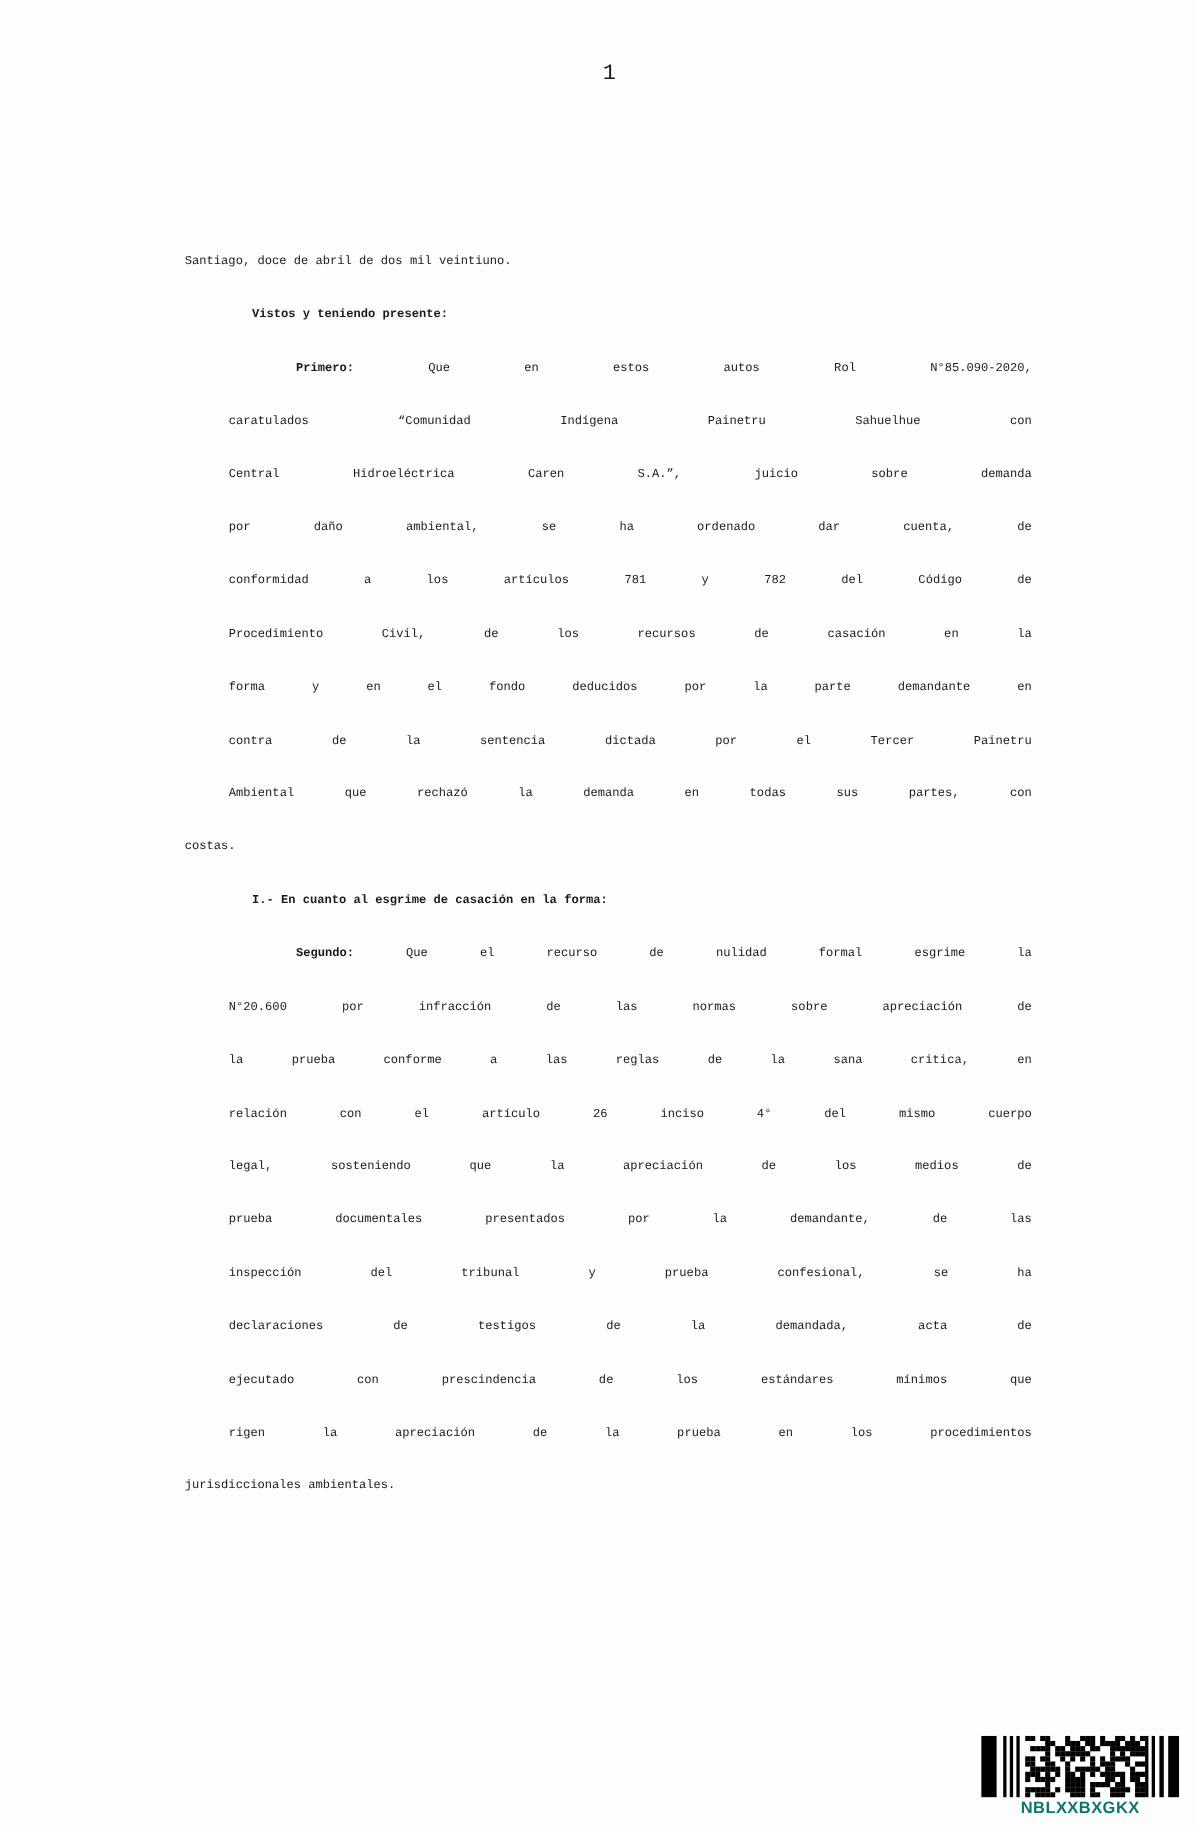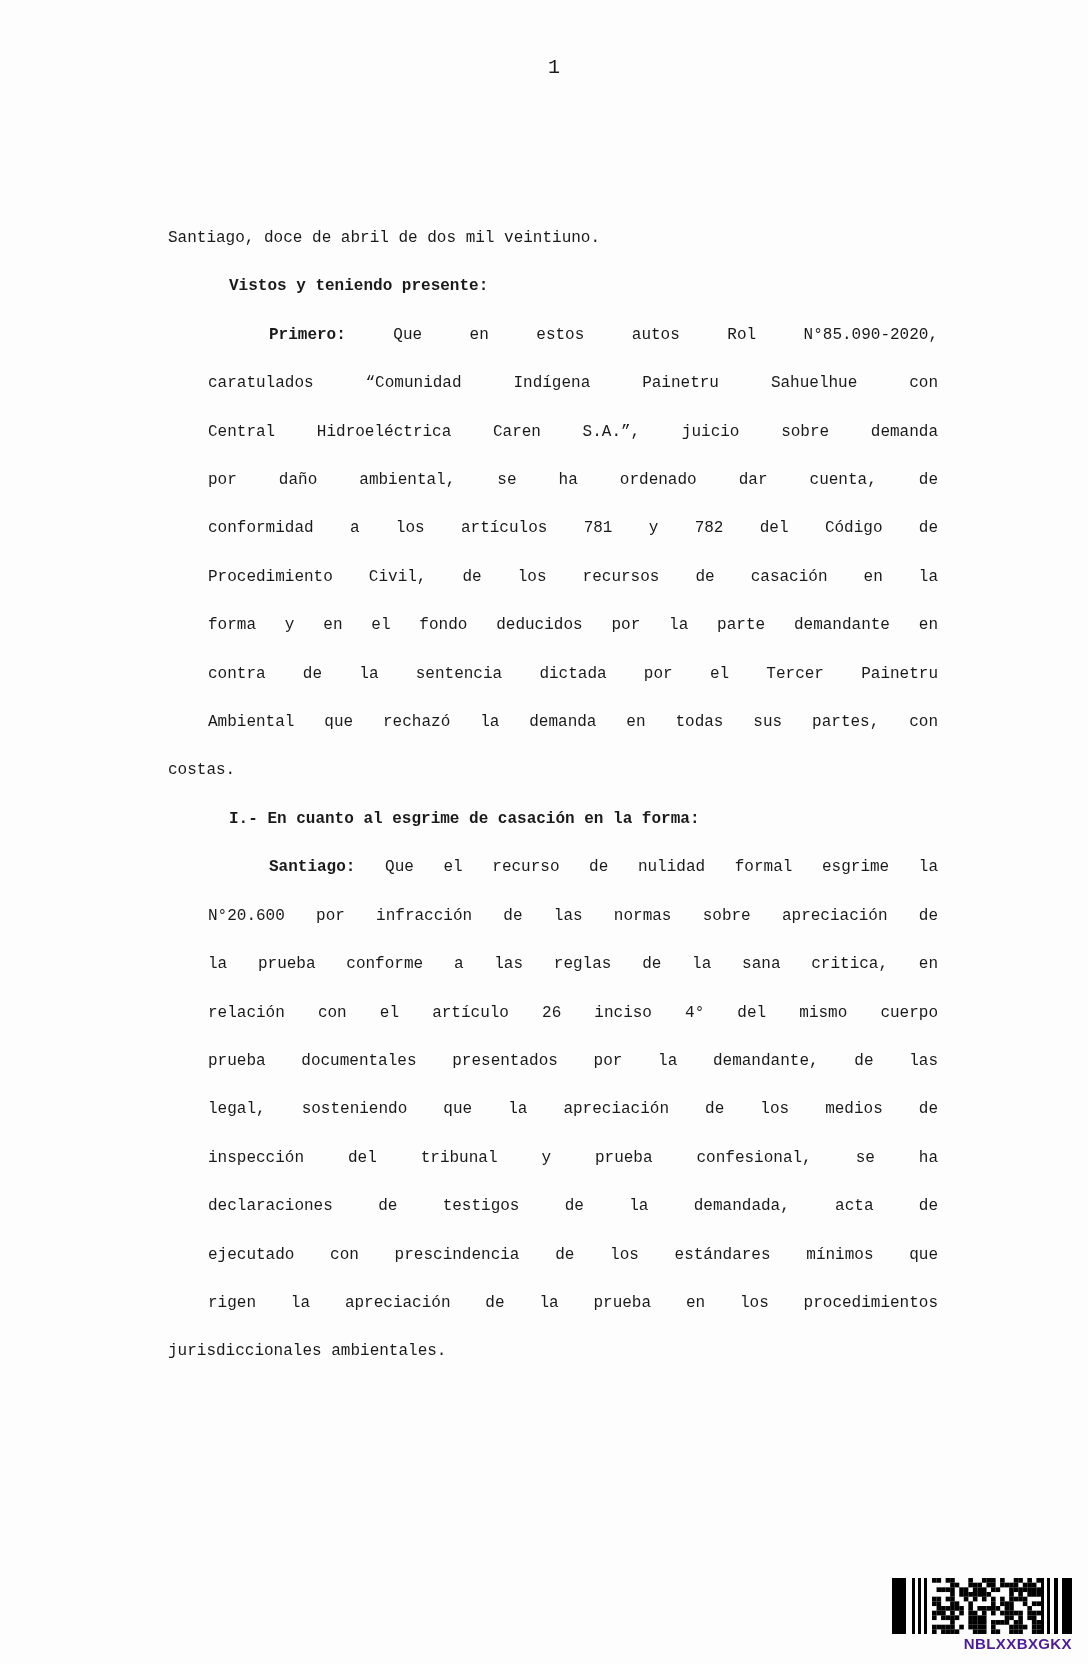--- a/index.html
+++ b/index.html
@@ -21,21 +21,21 @@
     top: 56px;
     left: 548px;
     font-size: 20px;
     line-height: 24px;
   }
   .text-block {
     position: absolute;
     left: 168px;
     top: 214px;
     width: 770px;
-    font-size: 16px;
+    font-size: 11px;
     line-height: 48.4px;
   }
   .line {
     text-align: left;
     white-space: normal;
   }
   .line.justify {
     text-align: justify;
     text-align-last: justify;
     text-justify: inter-word;
@@ -51,27 +51,27 @@
     position: absolute;
     left: 892px;
     top: 1578px;
     width: 180px;
   }
   .barcode-wrap svg {
     display: block;
   }
   .barcode-caption {
     margin-top: 1px;
-    text-align: right;
+    text-align: center;
     font-family: "Liberation Sans", sans-serif;
     font-weight: bold;
     font-size: 15px;
     line-height: 17px;
     letter-spacing: 0.4px;
-    color: #4c1d95;
+    color: #0f766e;
   }
 </style>
 </head>
 <body>
 
 <div class="page">
   <div class="page-number">1</div>
   <div class="text-block">
       <div class="line"><span>Santiago, doce de abril de dos mil veintiuno.</span></div>
       <div class="line indent"><span class="bold">Vistos y teniendo presente:</span></div>
@@ -79,26 +79,26 @@
       <div class="line justify"><span>caratulados “Comunidad Indígena Painetru Sahuelhue con</span></div>
       <div class="line justify"><span>Central Hidroeléctrica Caren S.A.”, juicio sobre demanda</span></div>
       <div class="line justify"><span>por daño ambiental, se ha ordenado dar cuenta, de</span></div>
       <div class="line justify"><span>conformidad a los artículos 781 y 782 del Código de</span></div>
       <div class="line justify"><span>Procedimiento Civil, de los recursos de casación en la</span></div>
       <div class="line justify"><span>forma y en el fondo deducidos por la parte demandante en</span></div>
       <div class="line justify"><span>contra de la sentencia dictada por el Tercer Painetru</span></div>
       <div class="line justify"><span>Ambiental que rechazó la demanda en todas sus partes, con</span></div>
       <div class="line"><span>costas.</span></div>
       <div class="line indent"><span class="bold">I.- En cuanto al esgrime de casación en la forma:</span></div>
-      <div class="line indent justify"><span class="bold">Santiago:</span><span> Que el recurso de nulidad formal esgrime la</span></div>
+      <div class="line indent justify"><span class="bold">Segundo:</span><span> Que el recurso de nulidad formal esgrime la</span></div>
       <div class="line justify"><span>N°20.600 por infracción de las normas sobre apreciación de</span></div>
       <div class="line justify"><span>la prueba conforme a las reglas de la sana critica, en</span></div>
       <div class="line justify"><span>relación con el artículo 26 inciso 4° del mismo cuerpo</span></div>
+      <div class="line justify"><span>legal, sosteniendo que la apreciación de los medios de</span></div>
       <div class="line justify"><span>prueba documentales presentados por la demandante, de las</span></div>
-      <div class="line justify"><span>legal, sosteniendo que la apreciación de los medios de</span></div>
       <div class="line justify"><span>inspección del tribunal y prueba confesional, se ha</span></div>
       <div class="line justify"><span>declaraciones de testigos de la demandada, acta de</span></div>
       <div class="line justify"><span>ejecutado con prescindencia de los estándares mínimos que</span></div>
       <div class="line justify"><span>rigen la apreciación de la prueba en los procedimientos</span></div>
       <div class="line"><span>jurisdiccionales ambientales.</span></div>
     </div>
   <div class="barcode-wrap">
     <svg width="180" height="56" viewBox="0 0 180 56" xmlns="http://www.w3.org/2000/svg">
         <rect x="0" y="0" width="14" height="56" fill="#000"></rect>
         <rect x="20" y="0" width="3" height="56" fill="#000"></rect>

